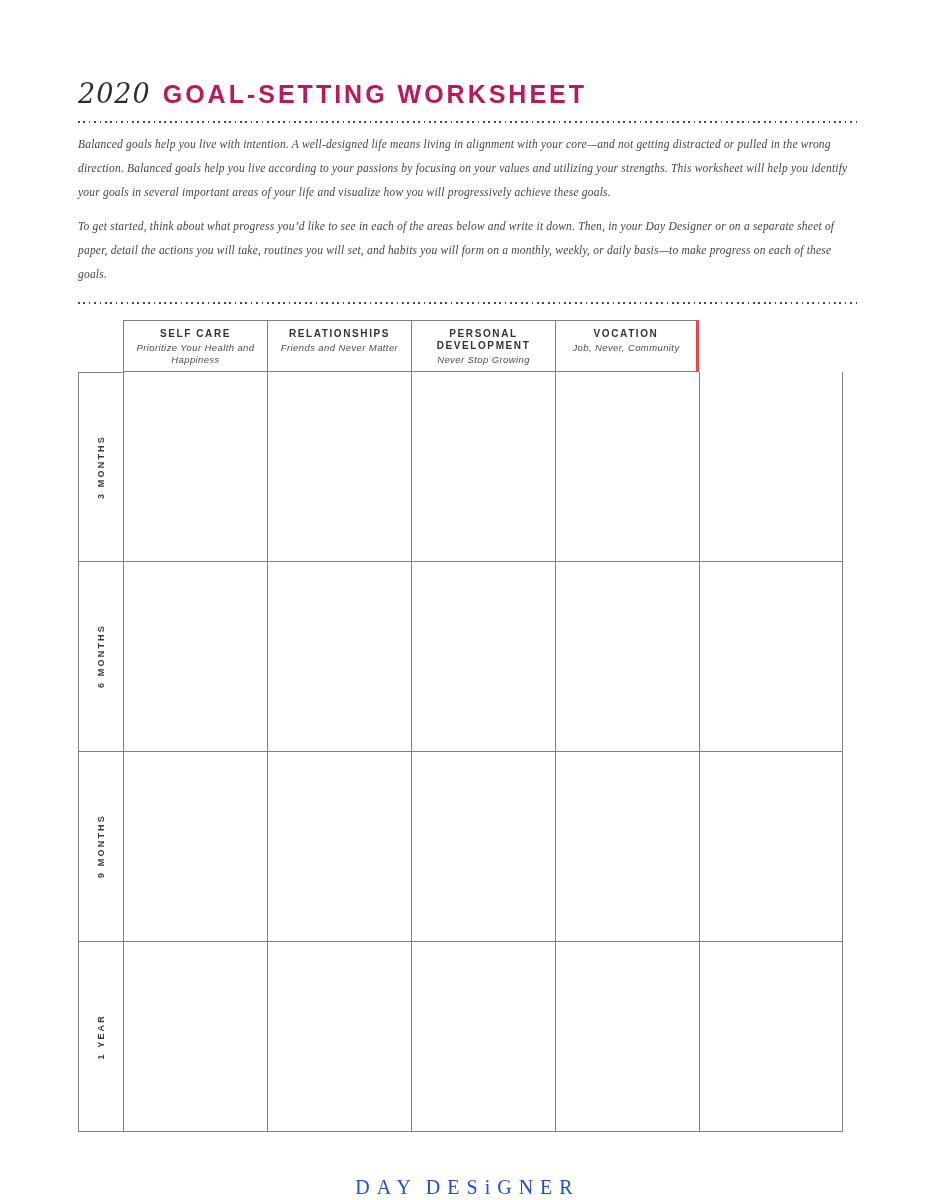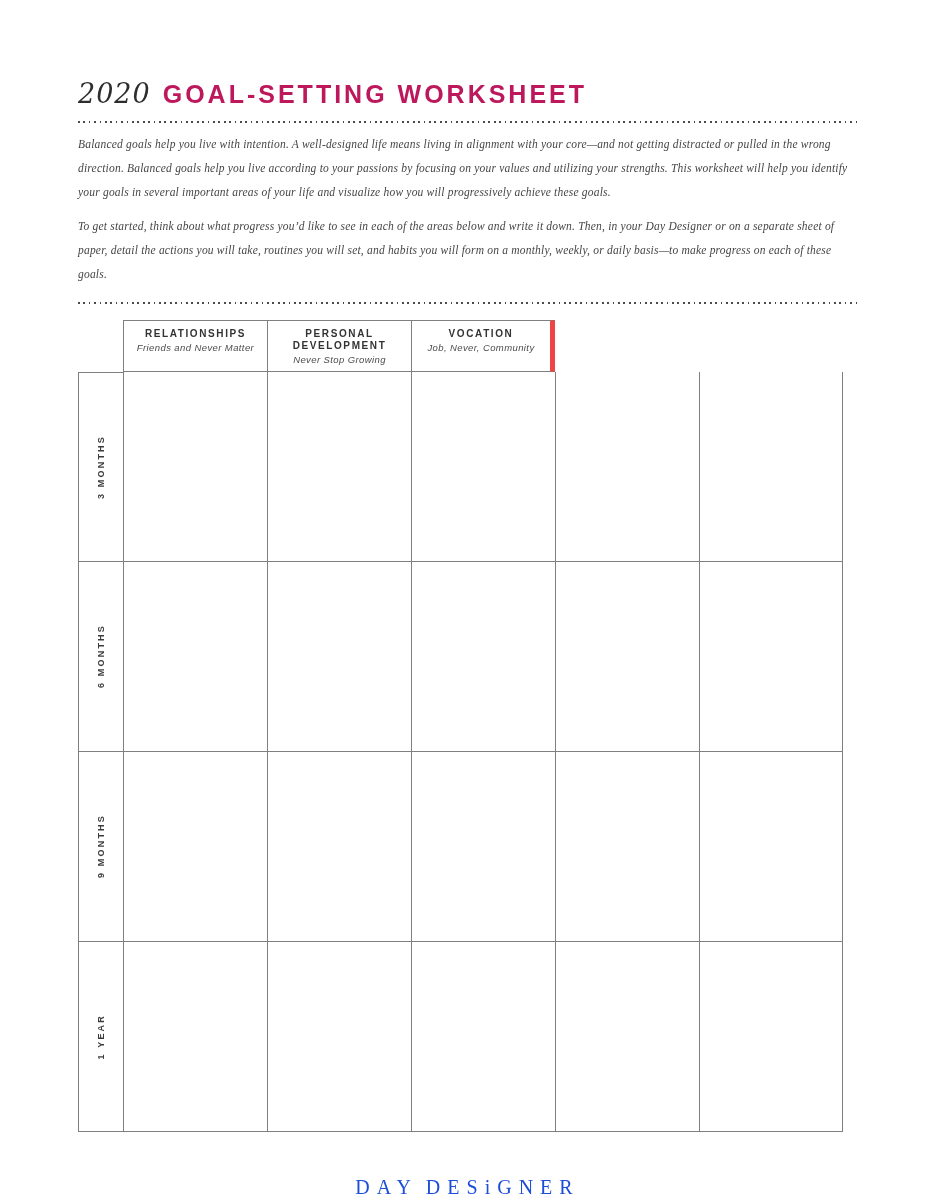--- a/index.html
+++ b/index.html
@@ -72,21 +72,21 @@
   }
   .corner-spacer { background: transparent; }
   .th {
     border-top: 1px solid #7f7f7f;
     border-left: 1px solid #7f7f7f;
     border-bottom: 1px solid #7f7f7f;
     height: 52px;
     padding: 7px 6px 4px;
     text-align: center;
   }
-  .th.last { border-right: 5px solid #ef4444; }
+  .th.last { border-right: 3px solid #ef4444; }
   .th-title {
     font-size: 10px;
     font-weight: 700;
     letter-spacing: 1.6px;
     color: #333333;
     line-height: 12px;
   }
   .th-sub {
     font-style: italic;
     font-size: 9.5px;
@@ -158,20 +158,24 @@
   <p class="intro first">Balanced goals help you live with intention. A well-designed life means living in alignment with your core—and not getting distracted or pulled in the wrong direction. Balanced goals help you live according to your passions by focusing on your values and utilizing your strengths. This worksheet will help you identify your goals in several important areas of your life and visualize how you will progressively achieve these goals.</p>
   <p class="intro second">To get started, think about what progress you’d like to see in each of the areas below and write it down. Then, in your Day Designer or on a separate sheet of paper, detail the actions you will take, routines you will set, and habits you will form on a monthly, weekly, or daily basis—to make progress on each of these goals.</p>
 
   <div class="dotted bottom"></div>
 
   <div class="goal-table">
 
     <div class="thead">
       <div class="corner-spacer"></div>
       <div class="th">
+        <div class="th-title">SELF CARE</div>
+        <div class="th-sub">Prioritize Your Health and Happiness</div>
+      </div>
+      <div class="th">
         <div class="th-title">RELATIONSHIPS</div>
         <div class="th-sub">Friends and Never Matter</div>
       </div>
       <div class="th">
         <div class="th-title">PERSONAL DEVELOPMENT</div>
         <div class="th-sub">Never Stop Growing</div>
       </div>
       <div class="th last">
         <div class="th-title">VOCATION</div>
         <div class="th-sub">Job, Never, Community</div>

